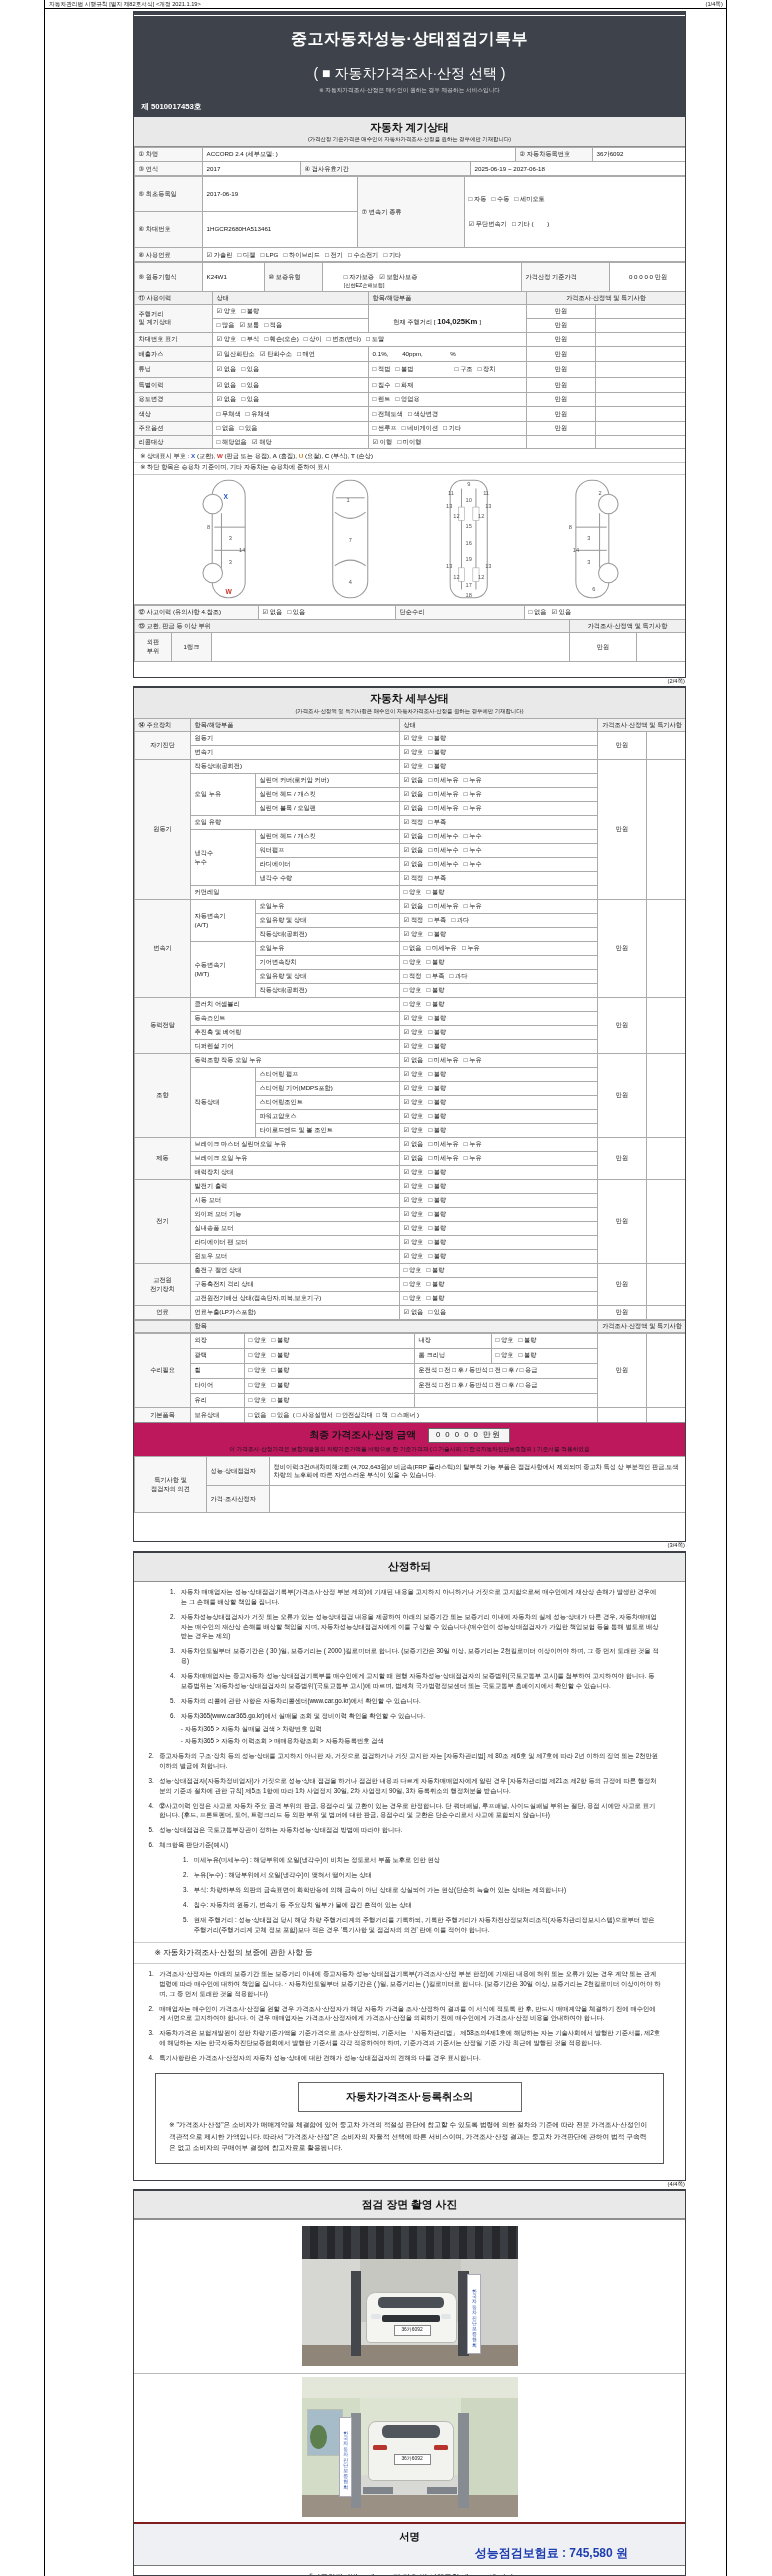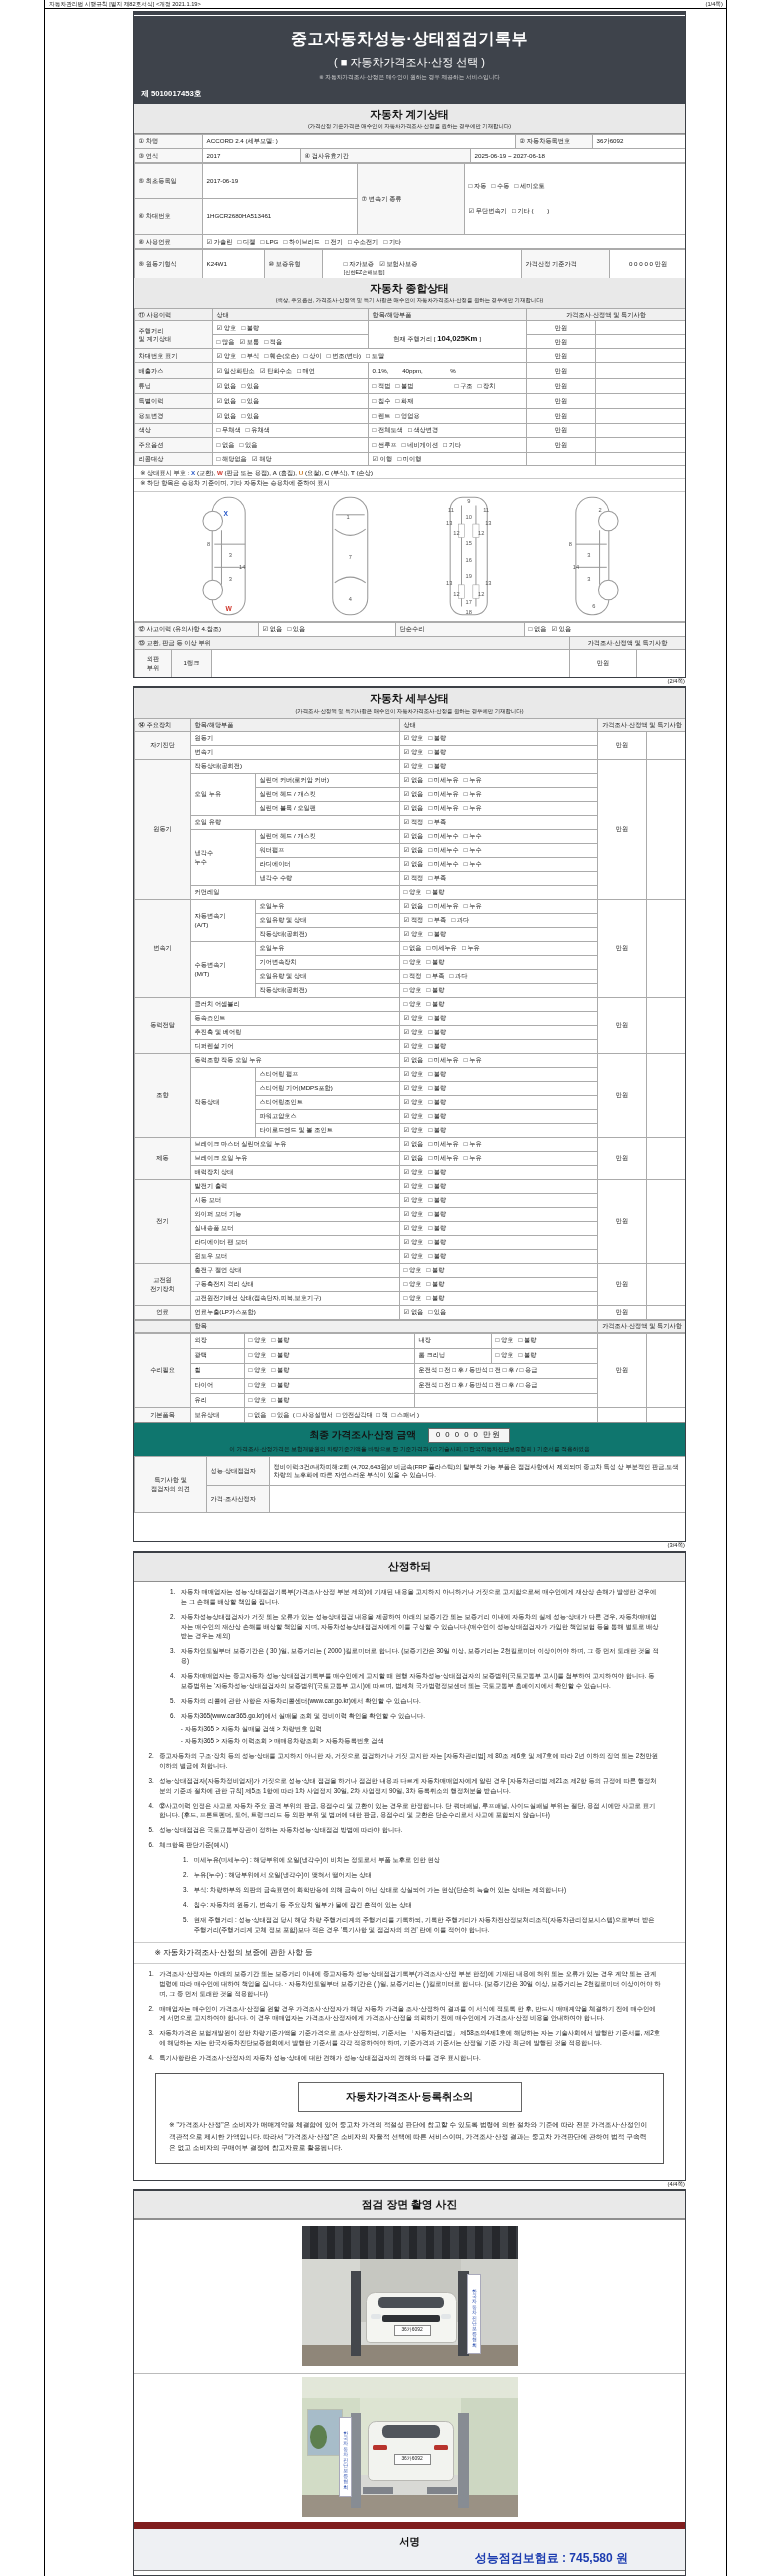--- a/index.html
+++ b/index.html
@@ -8,21 +8,21 @@
   .edge{position:absolute;top:0;height:2576px;width:1px;background:#000}
   #edgeL{left:44px}#edgeR{left:726px}
   .meta{position:absolute;left:45px;top:0;width:682px;height:8.8px;border-bottom:1px solid #000;
         font-size:5.7px;display:flex;justify-content:space-between;padding:0.5px 4.1px;box-sizing:border-box}
   .content{position:absolute;left:133px;top:11.3px;width:553px}
   .pagemark{height:8.2px;line-height:7.7px;font-size:5.7px;text-align:right;padding-right:1px}
   .pagebox{border:1px solid #3c4046;box-sizing:border-box;background:#fff;overflow:hidden;width:553px}
   .topbar{height:2.6px;background:#3e434b;border-bottom:1.5px solid #fff}
   .darkhead{background:#3e434b;color:#fff;text-align:center;padding:13.4px 0 5.2px}
   .darkhead .t1{font-size:16px;font-weight:bold;letter-spacing:0.5px}
-  .darkhead .t2{font-size:11px;margin-top:5px}
+  .darkhead .t2{font-size:14px;margin-top:15px}
   .darkhead .t3{font-size:5.7px;color:#d9d9d9;margin-top:3.6px}
   .darkhead .docno{text-align:left;font-size:7.7px;font-weight:bold;padding:7.2px 0 0 7.2px}
   .sechead{background:#e9e9e9;text-align:center;padding:3.6px 0 3.1px;border-bottom:0.5px solid #8f8f8f}
   .sechead .st{font-size:10.8px;font-weight:bold}
   .sechead .sn{font-size:5.4px;margin-top:1.5px}
   table{border-collapse:collapse;table-layout:fixed;width:551px;margin:-0.5px 0 0 0}
   td{border:0.5px solid #ababab;font-size:6.2px;padding:1.5px 3.6px;vertical-align:middle;
      box-sizing:border-box;white-space:pre-wrap;overflow:hidden;line-height:1.35}
   td.lab{background:#f7f7f7}
   td.hd{background:#f0f0f0}
@@ -31,21 +31,21 @@
   tr{height:14px}
   .big{font-size:7.7px;font-weight:bold}
   .small{font-size:5.2px}
   .legendrow{border-bottom:0.5px solid #c9c9c9;padding:2.1px 6.2px 1px;font-size:6.2px;line-height:1.5}
   .legendrow2{padding:0 6.2px 2.6px;font-size:6.2px;border-bottom:0.5px solid #c9c9c9}
   .cX{color:#2456c8;font-weight:bold}
   .cW{color:#cf3429;font-weight:bold}
   .cA{color:#444;font-weight:bold}
   .cU{color:#c8761f;font-weight:bold}
   .diagwrap{border-bottom:0.5px solid #ababab;padding:2.1px 0 1px;text-align:center}
-  .final{background:#0f766e;border-top:0.5px solid #8f8f8f;text-align:center;padding:4.1px 0 3.1px;margin-top:-0.5px}
+  .final{background:#be185d;border-top:0.5px solid #8f8f8f;text-align:center;padding:4.1px 0 3.1px;margin-top:-0.5px}
   .final .fl{font-size:9.8px;font-weight:bold;vertical-align:middle}
   .final .amt{display:inline-block;border:0.5px solid #666;background:#f5f5f5;padding:1.5px 7.2px;margin-left:9.3px;
               font-size:7.7px;letter-spacing:1.5px;vertical-align:middle}
   .final .fn{font-size:5.7px;margin-top:3.1px}
   
   .nhead{padding:5.2px 20.6px;font-size:7.7px;border-bottom:0.5px solid #ccc;border-top:0.5px solid #ccc;margin-top:7.2px}
   .ni{display:flex;gap:3.6px;padding:0 24px 0 36px;margin:5.2px 0;font-size:6.3px;line-height:1.55}
   .ni.outer{padding-left:14.4px}
   .ni.sub{padding-left:49px}
   .ni .no{flex:none;min-width:7.2px}
@@ -83,21 +83,21 @@
   .ph-plate{left:27px;top:32px;width:35px;height:8.8px;background:#fdfdfd;border:0.5px solid #888;
             font-size:4.9px;text-align:center;line-height:8.2px;color:#222}
   .ph-car2{left:66px;top:44px;width:84px;height:58px;background:#f2f3ef;border:0.5px solid #b9b9b4;
            border-radius:8.2px 8.2px 5.2px 5.2px}
   .ph-glass2{left:13.4px;top:3.1px;width:58px;height:13.4px;background:#51565c;border-radius:5.2px}
   .ph-tailL{left:4.1px;top:23px;width:14.4px;height:5.2px;background:#b8332c;border-radius:1.5px}
   .ph-tailR{right:4.1px;top:23px;width:14.4px;height:5.2px;background:#b8332c;border-radius:1.5px}
   .ph-ramp{width:30px;height:7.2px;background:#7f838a;bottom:23px}
   .r-l{left:61px}.r-r{right:61px}
   .photosep{height:4.1px;border-bottom:0.5px solid #bbb;margin:2.1px -1px 3.1px}
-  .signbox{background:#eef0f3;border-top:7px solid #7f1d1d;border-bottom:1px solid #777;height:41px;
+  .signbox{background:#eef0f3;border-top:2px solid #7f1d1d;border-bottom:1px solid #777;height:41px;
            position:relative;margin-top:5.2px}
   .signtitle{position:absolute;left:0;right:0;top:6.2px;text-align:center;font-size:10.3px;font-weight:bold}
   .insfee{position:absolute;right:57px;top:21.6px;color:#1d3db0;font-size:12px;font-weight:bold}
   .confirm{padding-top:6.2px;text-align:center;font-size:7.5px;font-weight:bold;line-height:1.65}
   svg text{font-family:"Liberation Sans","DejaVu Sans",sans-serif;font-size:11px;fill:#555}
   svg .mx{fill:#2456c8;font-weight:bold;font-size:13px}
   svg .mw{fill:#cf3429;font-weight:bold;font-size:13px}
 </style>
 </head>
 <body>
@@ -208,24 +208,20 @@
         <td class="lab">⑩ 보증유형</td>
         <td>
           <span>□ 자가보증   ☑ 보험사보증</span>
           <span class="small">[신한EZ손해보험]</span></td>
         <td class="lab">가격산정 기준가격</td>
         <td class="c">0 0 0 0 0 만원</td>
           </tr>
     </tbody>
       </table>
 
-    <div class="sechead" style="margin-top:-0.5px">
-      <div class="st">자동차 종합상태</div>
-      <div class="sn">(색상, 주요옵션, 가격조사·산정액 및 특기 사항은 매수인이 자동차가격조사·산정을 원하는 경우에만 기재합니다)</div>
-    </div>
 
     <table>
       <colgroup>
           <col style="width:78px">
           <col style="width:156px">
           <col style="width:158px">
           <col style="width:69px">
           <col style="width:90px">
         </colgroup>
       <tbody>

